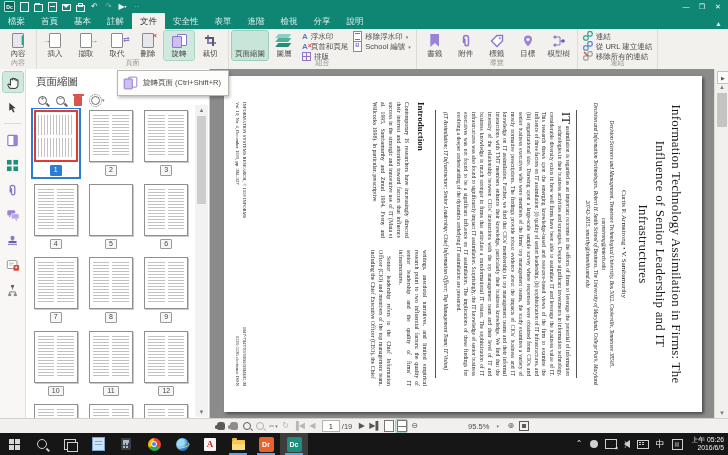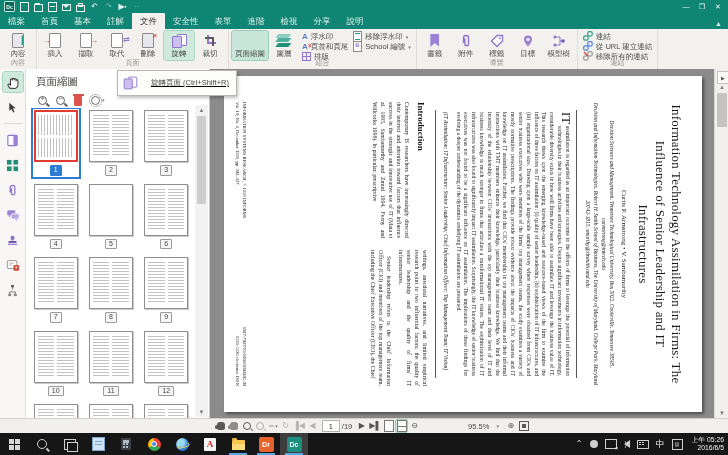--- a/index.html
+++ b/index.html
@@ -103,21 +103,21 @@
   .tpage.blank .ta,.tpage.blank .tb{background:none;}
   .tnum{font-size:7px;color:#444;border:1px solid #9a9a9a;background:#f6f6f6;padding:0 3px;line-height:8.5px;border-radius:1px;}
   .thumb.sel{outline:2px solid #2b7cd3;outline-offset:-1px;}
   .thumb.sel .tpage{border-color:#e03c31;box-shadow:inset 0 0 0 1px #e03c31;}
   .thumb.sel .tnum{background:#2b7cd3;border-color:#2b7cd3;color:#fff;}
   .pscroll{position:absolute;right:1px;top:36px;bottom:1px;width:13px;background:#f2f2f2;}
   .pscroll .sarr{position:absolute;left:0;width:13px;height:10px;color:#7a7a7a;font-size:6px;text-align:center;line-height:10px;}
   .pscroll .thumbbar{position:absolute;left:2px;top:11px;width:9px;height:88px;background:#cdcdcd;border-radius:1px;}
   
   .tooltip{position:absolute;left:117px;top:70px;height:24px;background:#fdfdfc;border:1px solid #b9b7b2;
-           box-shadow:1px 2px 3px rgba(0,0,0,.25);display:flex;align-items:center;gap:13px;padding:0 7px 0 5px;z-index:50;text-decoration:underline;}
+           box-shadow:1px 2px 3px rgba(0,0,0,.25);display:flex;align-items:center;gap:5px;padding:0 7px 0 5px;z-index:50;}
   .tooltip span.tttext{font-size:7.5px;color:#4a4a48;white-space:nowrap;}
   
   .docarea{position:absolute;left:210px;top:0;width:504px;height:349px;background:#8b8b8b;overflow:hidden;}
   .page{position:absolute;left:14px;top:7px;width:478px;height:336px;background:#fff;box-shadow:2px 2px 3px rgba(0,0,0,.45);}
   .pagerot{position:absolute;left:71px;top:-71px;width:336px;height:478px;transform:rotate(90deg);
            box-sizing:border-box;padding:18px 26px 12px 26px;font-family:"Liberation Serif","DejaVu Serif",serif;color:#1c1c1c;}
   .dtitle{font-size:13px;text-align:center;line-height:1.25;letter-spacing:.2px;}
   .dauthors{font-size:7px;text-align:center;margin-top:7px;}
   .daffil{font-size:5.4px;font-style:italic;text-align:center;line-height:1.5;margin-top:4px;color:#222;}
   .drule{border:none;border-top:1px solid #555;margin:7px 8px 5px 8px;}

